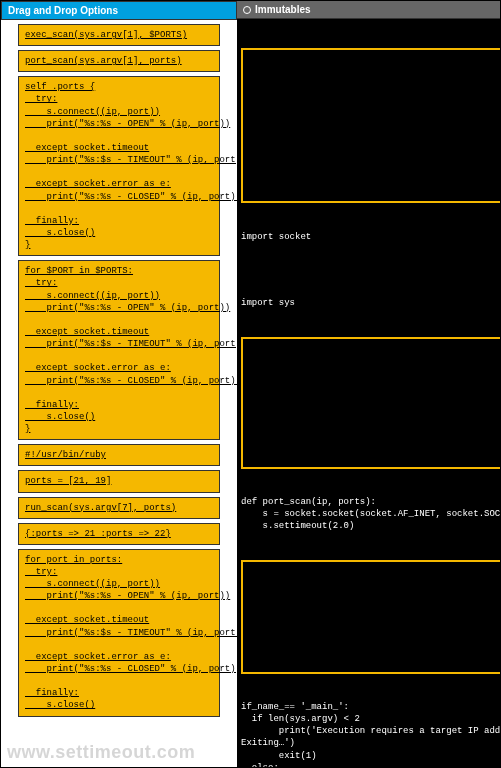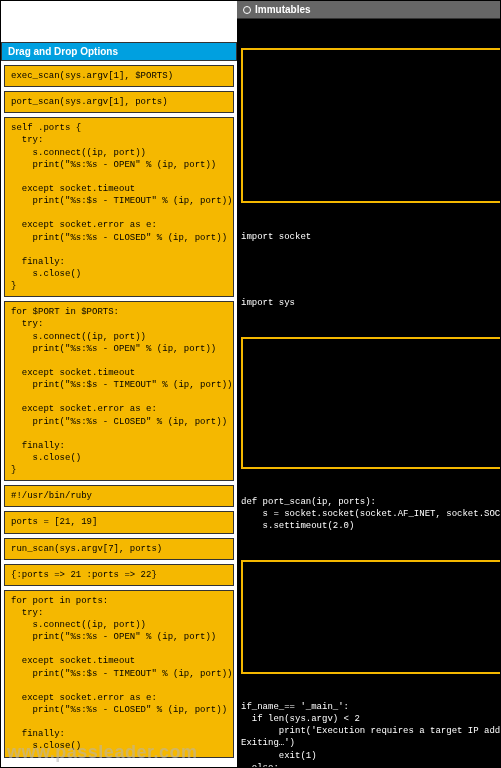--- a/index.html
+++ b/index.html
@@ -17,21 +17,20 @@
   .left-col { width: 236px; padding: 0; background: #fff; }
   .right-col { flex: 1; background: #3a3a3a; display: flex; flex-direction: column; }
   .hdr-left {
     background: #00a0e0;
     color: #fff;
     font-family: Arial, sans-serif;
     font-size: 10px;
     font-weight: bold;
     padding: 3px 6px;
     border: 1px solid #333;
-    margin-top: 41px;
   }
   .hdr-right {
     background: #666;
     color: #fff;
     font-family: Arial, sans-serif;
     font-size: 10px;
     font-weight: bold;
     padding: 3px 6px;
     border-bottom: 1px solid #333;
     display: flex;
@@ -39,25 +38,26 @@
     gap: 4px;
   }
   .circle {
     width: 8px; height: 8px; border: 1px solid #fff; border-radius: 50%;
     display: inline-block;
   }
   .block {
     background: #f5b800;
     border: 1px solid #333;
     padding: 4px 6px;
-    margin: 4px 3px;
+    margin: 4px 17px;
     white-space: pre;
     line-height: 1.35;
     color: #000;
     cursor: move;
+    text-decoration: underline;
   }
   .right-body {
     background: #000;
     flex: 1;
     padding: 3px 4px;
     color: #fff;
     white-space: pre;
     line-height: 1.35;
     overflow: hidden;
   }
@@ -157,13 +157,13 @@
   if len(sys.argv) &lt; 2
        print('Execution requires a target IP address.
 Exiting…')
        exit(1)
   else:</div>
       
     </div>
   </div>
 </div>
 
-<div class="watermark">www.passleader.com</div>
+<div class="watermark">www.settimeout.com</div>
 
 </body></html>

